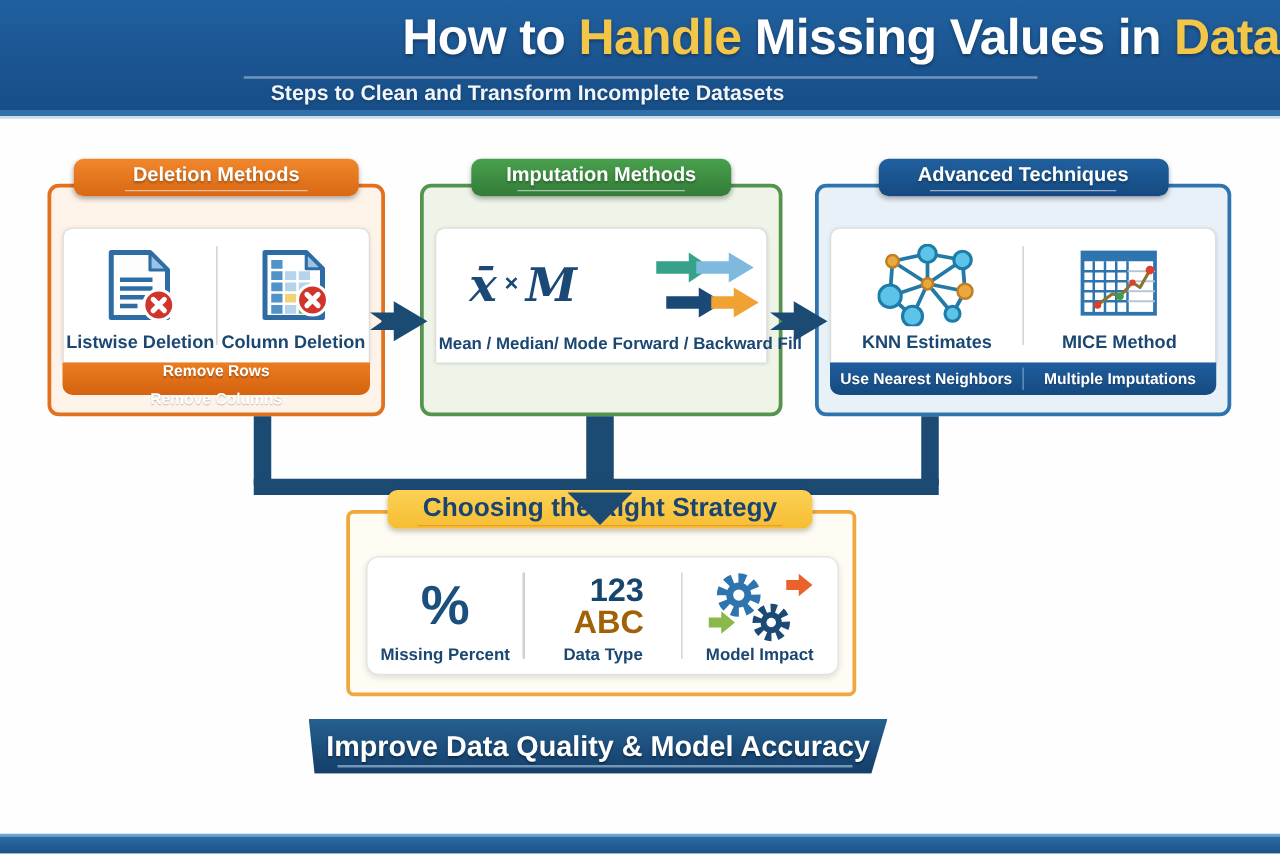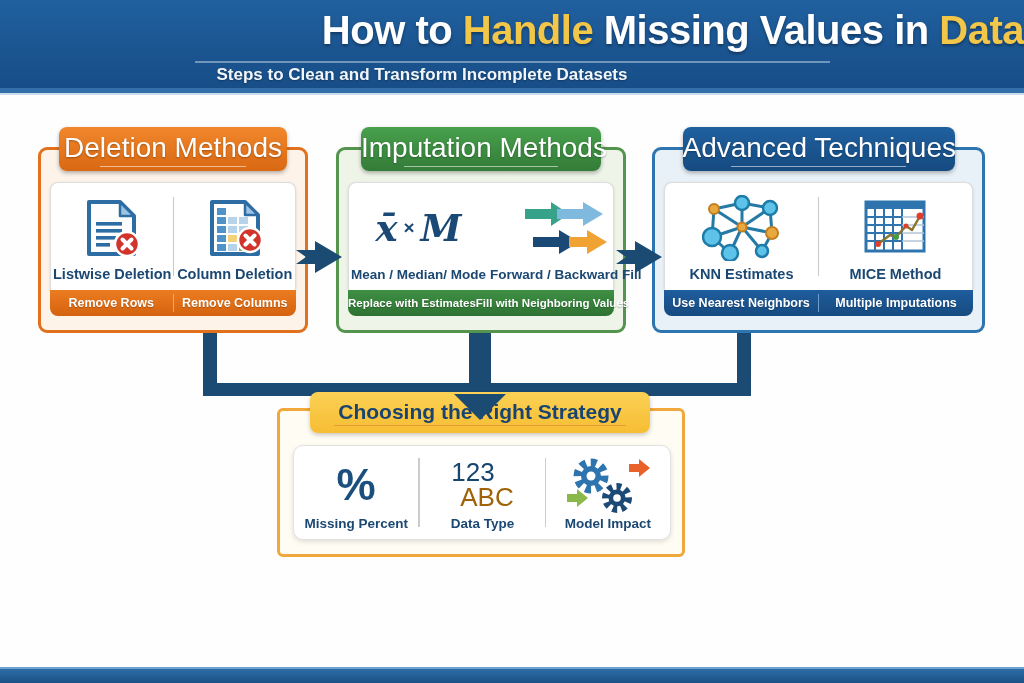--- a/index.html
+++ b/index.html
@@ -20,43 +20,43 @@
   .subtitle { position:absolute; left:0; top:65px; width:844px; text-align:center;
               font-size:17px; font-weight:bold; color:#f2f6fa; text-shadow:0 1px 2px rgba(0,0,0,.3); }
 
   
   .mbox { position:absolute; top:147px; height:186px; border-radius:9px; }
   #box-deletion  { left:38px;  width:270px; border:3px solid #e2711d; background:#fdf3e9; }
   #box-imputation{ left:336px; width:290px; border:3px solid #55944f; background:#eef4e7; }
   #box-advanced  { left:652px; width:333px; border:3px solid #2e74ae; background:#e9f1f8; }
 
   .mhead { position:absolute; top:-23px; left:50%; transform:translateX(-50%);
-           padding:5px 0 4px; border-radius:8px; color:#fff; font-size:28px; font-weight:normal;
+           padding:5px 0 4px; border-radius:8px; color:#fff; font-size:16px; font-weight:bold;
            text-align:center; box-shadow:0 2px 4px rgba(0,0,0,.3); white-space:nowrap;
            text-shadow:0 1px 2px rgba(0,0,0,.3); }
   .mhead .rule { margin:2px auto 0; width:64%; height:1px; background:rgba(255,255,255,.55); }
   #box-deletion  .mhead { width:228px; background:linear-gradient(180deg,#f1872c,#d96812); }
-  #box-imputation .mhead{ width:240px; background:linear-gradient(180deg,#48a04c,#337c38); }
-  #box-advanced  .mhead { width:272px; background:linear-gradient(180deg,#20609f,#154a80); }
+  #box-imputation .mhead{ width:208px; background:linear-gradient(180deg,#48a04c,#337c38); }
+  #box-advanced  .mhead { width:232px; background:linear-gradient(180deg,#20609f,#154a80); }
 
   .mcard { margin:32px 9px 0 9px; background:#fff; border:1px solid #ddd; border-bottom:none;
            border-radius:8px 8px 0 0; height:108px; display:flex;
            box-shadow:0 1px 3px rgba(0,0,0,.12); }
   .mhalf { flex:1; display:flex; flex-direction:column; align-items:center; padding:6px 2px 8px 2px; }
   .micon { flex:1; display:flex; align-items:center; justify-content:center; }
   .mlabel { font-size:14.5px; font-weight:bold; color:#1b4873; white-space:nowrap; }
   #box-imputation .mlabel { font-size:13.5px; }
   .vdiv { width:1px; background:#c9c9c9; margin:14px 0; }
 
   .mbar { margin:0 9px; height:26px; border-radius:0 0 8px 8px; display:flex; align-items:stretch;
           color:#fff; font-weight:bold; font-size:12.5px; }
   .mbar .seg { flex:1; display:flex; align-items:center; justify-content:center; white-space:nowrap;
                text-shadow:0 1px 1px rgba(0,0,0,.25); }
   .mbar .bdiv { width:1px; margin:4px 0; }
-  #box-deletion  .mbar { background:linear-gradient(180deg,#ec7c20,#d4620f); }
+  #box-deletion  .mbar { background:linear-gradient(180deg,#ec7c20,#d4620f);flex-direction:column; }
   #box-deletion  .bdiv { background:#f4a768; }
   #box-imputation .mbar{ background:linear-gradient(180deg,#3f8f44,#2e7233); font-size:11.5px; }
   #box-imputation .bdiv{ background:#7ab87e; }
   #box-advanced  .mbar { background:linear-gradient(180deg,#1f5d9d,#164a80);text-align:center; }
   #box-advanced  .bdiv { background:#6b9ecb; }
 
   
   .formula { display:flex; align-items:center; color:#1b4975;
              font-family:"DejaVu Serif", serif; font-style:italic; font-weight:bold; }
   .f-big { font-size:37px; line-height:1; }
@@ -72,35 +72,35 @@
   .conn-r { left:737px; top:333px; width:14px; height:55px; }
   .conn-c { left:469px; top:333px; width:22px; height:63px; }
   .conn-h { left:203px; top:383px; width:548px; height:13px; }
   .conn-head { position:absolute; left:454px; top:394px; width:0; height:0; z-index:5;
                border-left:26px solid transparent; border-right:26px solid transparent;
                border-top:26px solid #1b4a73; }
 
   
   .sbox { position:absolute; left:277px; top:408px; width:408px; height:149px;
           border:3px solid #f0a73b; border-radius:6px; background:#fffdf3; }
-  .sbanner { position:absolute; left:310px; top:392px; width:340px; height:41px; z-index:4;
+  .sbanner { position:absolute; left:310px; top:392px; width:340px; height:31px; z-index:4;
              background:linear-gradient(180deg,#fcd155,#f6bd33); border-radius:8px;
              box-shadow:0 2px 4px rgba(0,0,0,.22); display:flex; flex-direction:column;
              align-items:center; justify-content:center; }
   .sbanner .t { font-size:21px; font-weight:bold; color:#1a4470; white-space:nowrap; }
   .sbanner .rule { width:86%; height:1px; background:#e79b36; margin-top:1px; }
   .scard { position:absolute; left:293px; top:445px; width:378px; height:95px; background:#fff;
            border:1px solid #e2e2e2; border-radius:10px; box-shadow:0 2px 5px rgba(0,0,0,.12);
            display:flex; }
   .scol { flex:1; display:flex; flex-direction:column; align-items:center; padding:7px 2px 8px 2px; }
   .sicon { flex:1; display:flex; align-items:center; justify-content:center; }
   .slabel { font-size:13.5px; font-weight:bold; color:#1b4873; white-space:nowrap; }
   .sdiv { width:1px; background:#cccccc; margin:12px 0; }
   .pct { font-size:44px; font-weight:bold; color:#1b4f7e; line-height:1; }
-  .dtype { line-height:.95; font-weight:normal; text-align:left; }
+  .dtype { line-height:.95; font-weight:bold; text-align:right; }
   .dtype .l1 { font-size:26px; color:#16456e; display:block; }
   .dtype .l2 { font-size:26px; color:#a16207; display:block; margin-left:9px; }
 
   
   .fbanner { position:absolute; left:247px; top:575px; width:463px; height:44px;
              background:linear-gradient(180deg,#25618f 0%,#1b4d7c 55%,#153f68 100%);
              clip-path:polygon(0 0, 100% 0, 97.2% 100%, 1% 100%);
              display:flex; align-items:center; justify-content:center; }
   .fbanner .t { font-size:23px; font-weight:bold; color:#ffffff; white-space:nowrap;
                 text-shadow:0 1px 2px rgba(0,0,0,.4); }
@@ -198,25 +198,20 @@
           <svg width="86" height="58" viewBox="0 0 86 58">
             <polygon points="2,10 28,10 28,3 46,15 28,27 28,20 2,20" fill="#36a289"></polygon>
             <polygon points="34,10 60,10 60,3 80,15 60,27 60,20 34,20" fill="#7fb9de"></polygon>
             <polygon points="10,38 36,38 36,31 56,43 36,55 36,48 10,48" fill="#1b4975"></polygon>
             <polygon points="46,38 64,38 64,31 84,43 64,55 64,48 46,48" fill="#f0a232"></polygon>
           </svg>
         </div>
         <div class="mlabel">Forward / Backward Fill</div>
       </div>
     </div>
-    <div class="mbar">
-      <div class="seg">Replace with Estimates</div>
-      <div class="bdiv"></div>
-      <div class="seg">Fill with Neighboring Values</div>
-    </div>
   </div>
 
   <div class="mbox" id="box-advanced">
     <div class="mhead">
       <div>Advanced Techniques</div>
       <div class="rule"></div>
     </div>
     <div class="mcard">
       <div class="mhalf">
         <div class="micon">
@@ -336,16 +331,20 @@
           <circle cx="52" cy="44" r="8.5" fill="#1c4975"></circle>
           <circle cx="52" cy="44" r="3.8" fill="#ffffff"></circle>
           <polygon points="64,10 74,10 74,5 85,14 74,23 74,18 64,18" fill="#e8622a"></polygon>
           <polygon points="2,40 12,40 12,35 23,44 12,53 12,48 2,48" fill="#8ab84a"></polygon>
         </svg>
       </div>
       <div class="slabel">Model Impact</div>
     </div>
   </div>
 
+  <div class="fbanner">
+    <div class="t">Improve Data Quality &amp; Model Accuracy</div>
+    <div class="line"></div>
+  </div>
 
   <div class="fstrip"></div>
 
 </div>
 
 </body></html>

